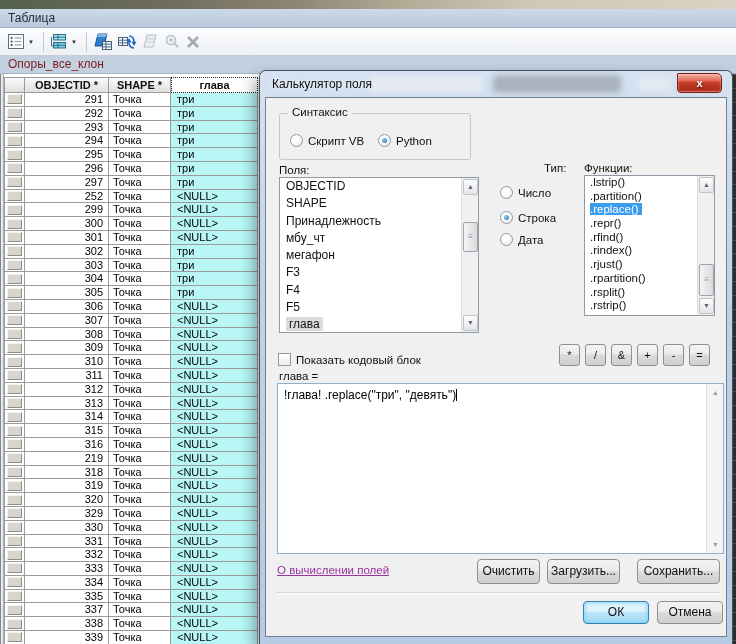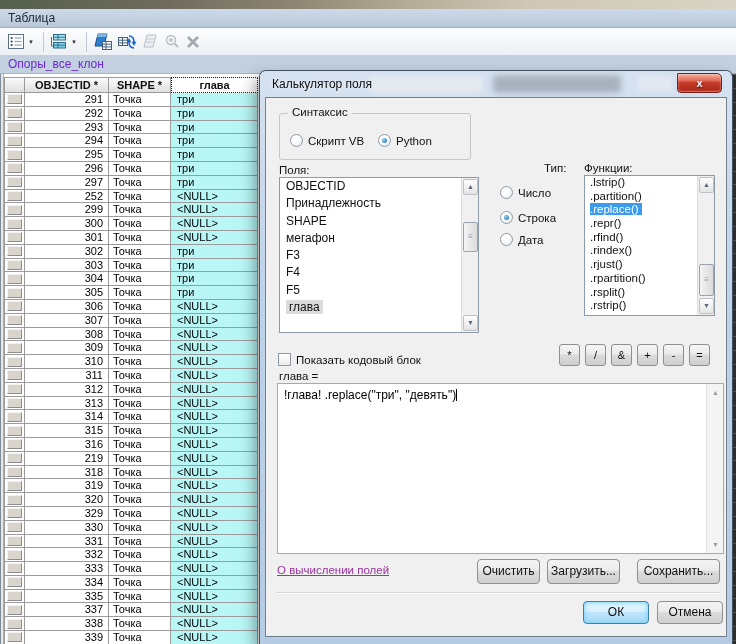--- a/index.html
+++ b/index.html
@@ -14,21 +14,21 @@
     font-size:12px; color:#1d2633; padding:2px 0 0 8px; }
   .toolbar { position:absolute; left:0; top:28px; width:736px; height:28px;
     background:linear-gradient(#fcfdfe,#edf0f4); border-bottom:1px solid #c9ced6;
     display:flex; align-items:center; padding-left:6px; }
   .tbtn { height:24px; display:flex; align-items:center; padding:0 2px; }
   .caret { font-size:6px; color:#333; padding:0 3px; }
   .vsep { width:1px; height:20px; background:#c3c9d2; margin:0 4px; }
   .tbtn svg { display:block; }
 
   .tabstrip { position:absolute; left:0; top:56px; width:736px; height:18px;
-    background:#c2d0e0; border-bottom:1px solid #a6b5c6; font-size:12px; color:#6d28d9; padding:1px 0 0 8px; }
+    background:#c2d0e0; border-bottom:1px solid #a6b5c6; font-size:12px; color:#7f1d1d; padding:1px 0 0 8px; }
 
   
   .tablewrap { position:absolute; left:0; top:74px; width:736px; height:570px; background:#fff; }
   .left-edge { position:absolute; left:0; top:0; bottom:0; width:4px; background:#e9e8e6;
     border-left:1px solid #7f8b98; border-right:1px solid #a5aeb8; }
   .thead { position:absolute; left:4px; top:3px; display:flex; height:16px; }
   .th { background:linear-gradient(#fbfbfb,#dfdfdf); border:1px solid #9b9b9b; border-left:none;
     font-size:11px; font-weight:bold; color:#111; text-align:center; line-height:14px; overflow:hidden; white-space:nowrap; }
   .th.first { border-left:1px solid #9b9b9b; }
   .th.w-sel { width:21px; }
@@ -571,22 +571,23 @@
           </span><span class="rdo-row" style="left: 98px; top: 20px;">
             <span class="rdo sel"></span>
             <span>Python</span>
           </span></span>
     </div>
 
     <span class="lbl" style="left:13px; top:66px;">Поля:</span>
     <div class="listbox lb-fields">
       <div id="fields-items">
           <div class="fitem">OBJECTID</div>
+          <div class="fitem">SHAPE</div>
           <div class="fitem">Принадлежность</div>
-          <div class="fitem">SHAPE</div>
+          <div class="fitem">мбу_чт</div>
           <div class="fitem">мегафон</div>
           <div class="fitem">F3</div>
           <div class="fitem">F4</div>
           <div class="fitem">F5</div>
           <div class="fitem"><span class="fchip">глава</span></div>
         </div>
       <div class="sb">
         <div class="sb-btn sb-up">▲</div>
         <div class="sb-thumb" style="top:44px; height:30px; line-height:28px;">≡</div>
         <div class="sb-btn sb-down">▼</div>

